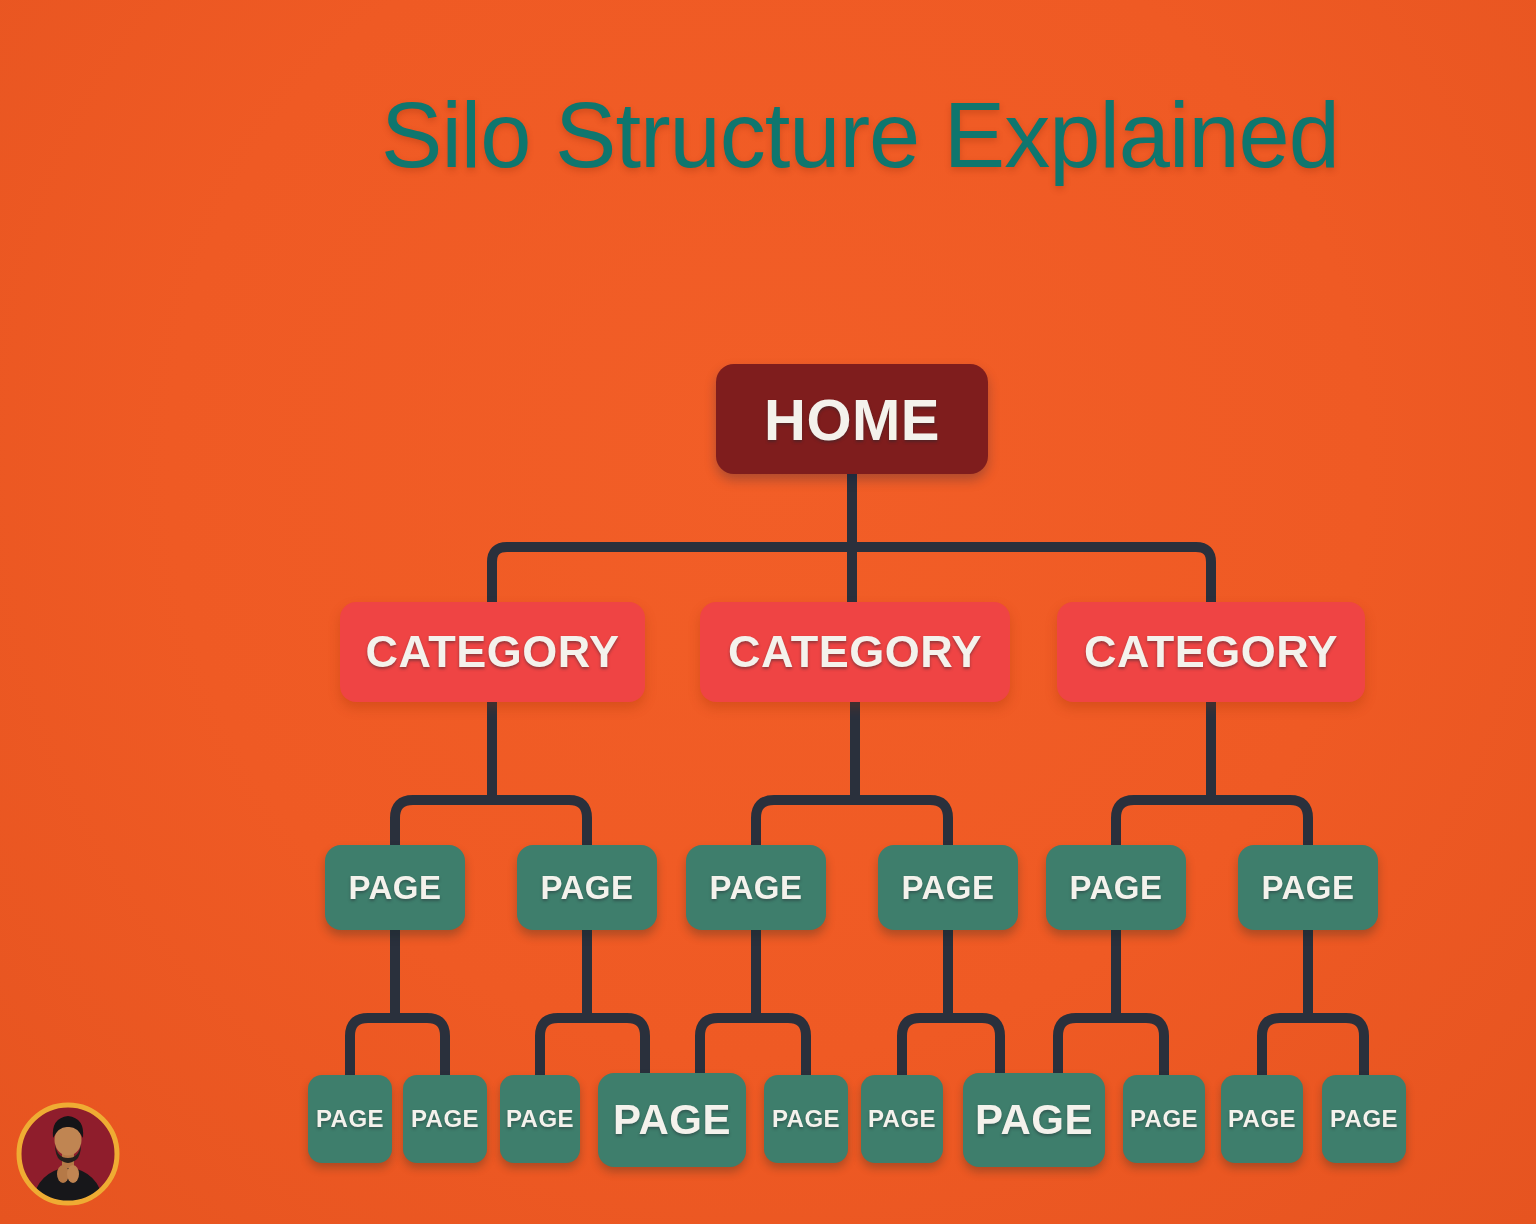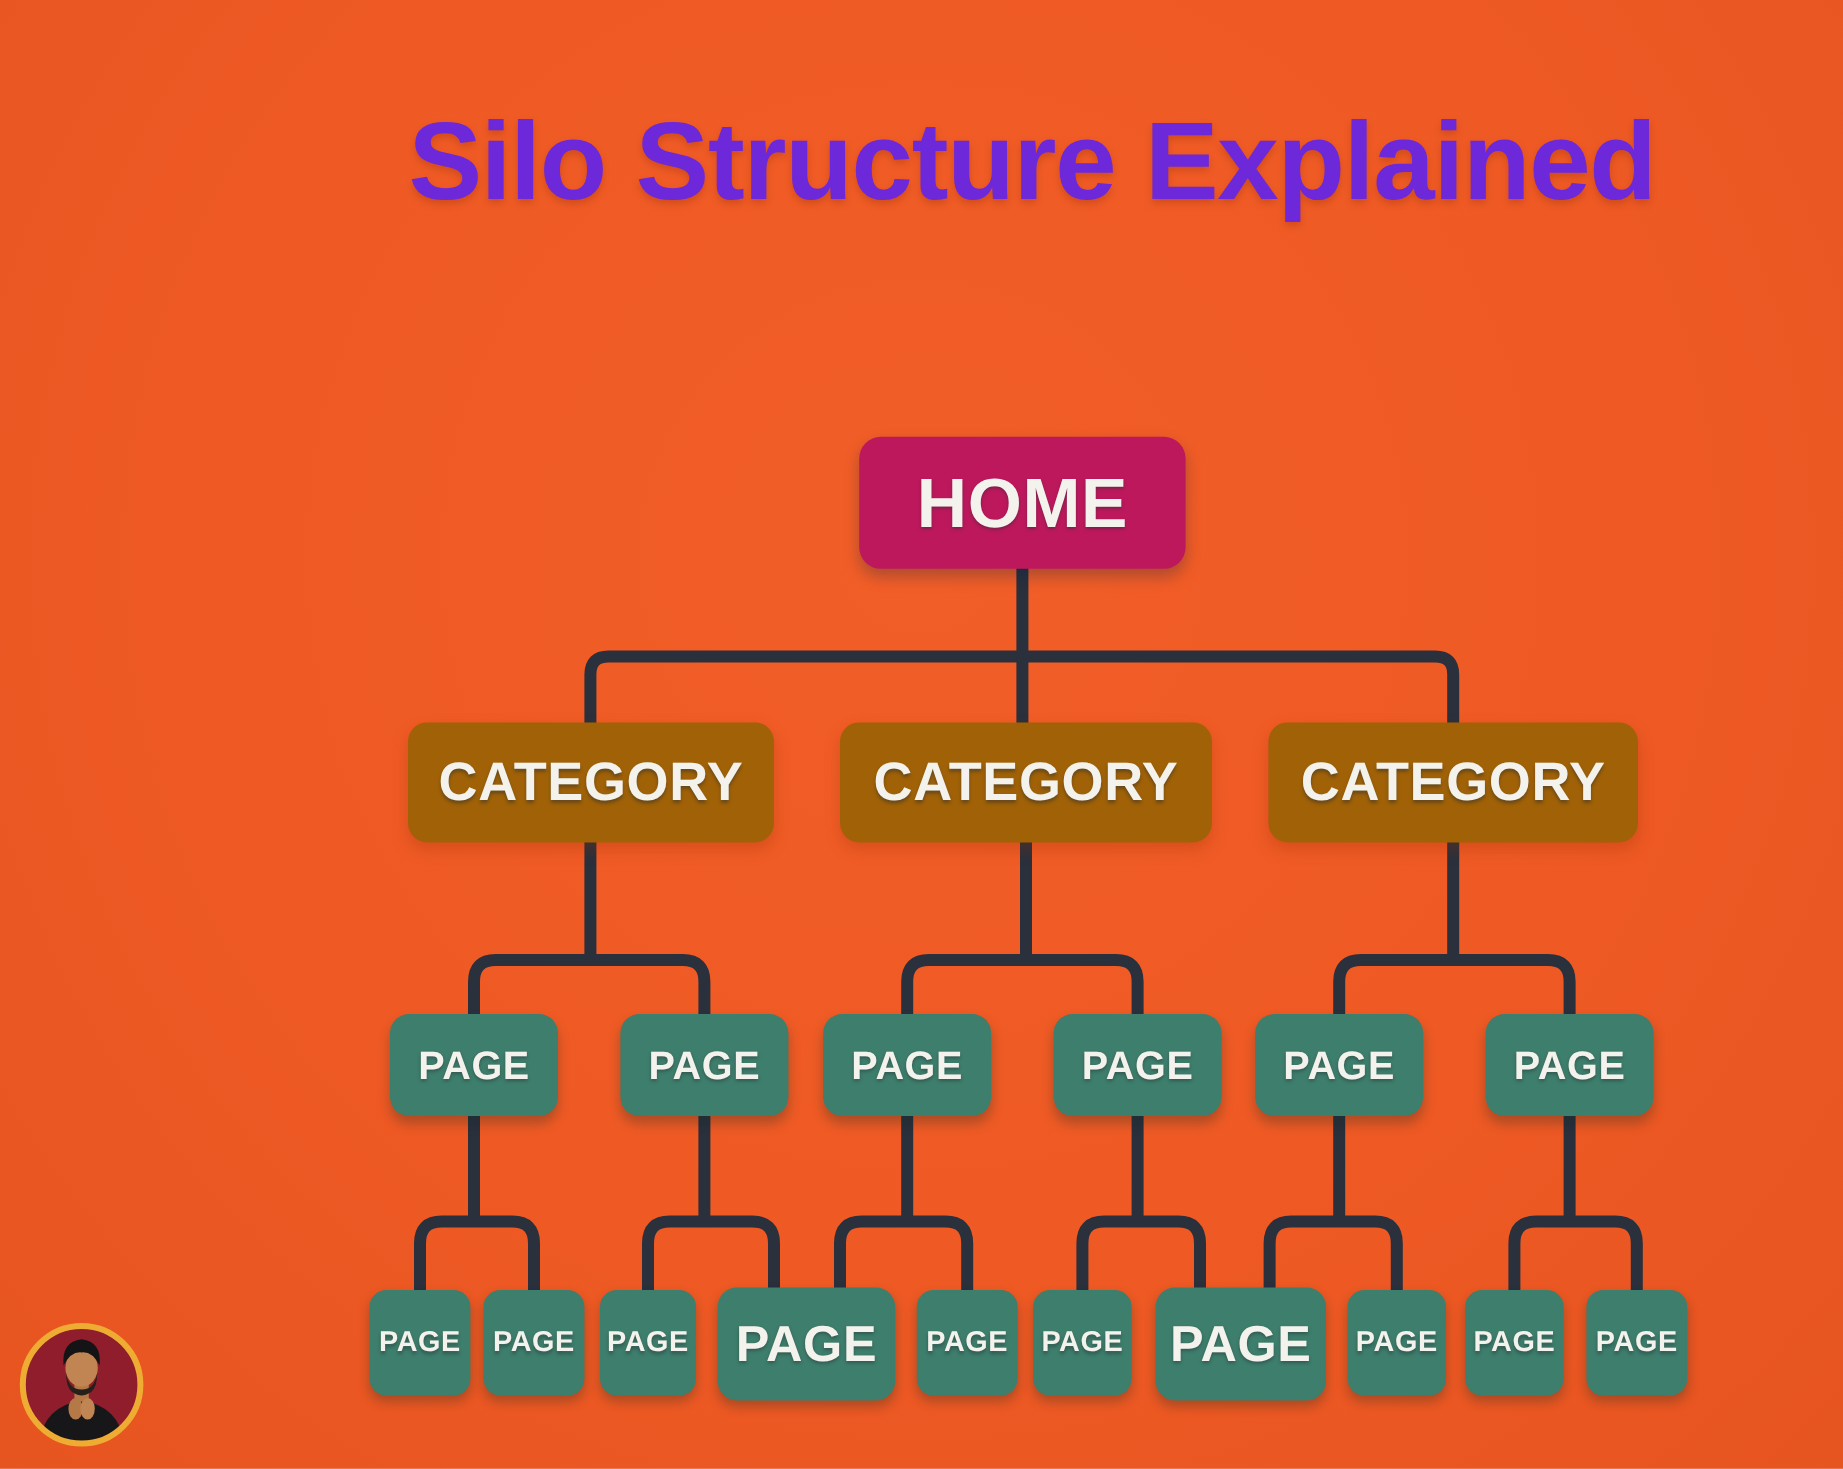--- a/index.html
+++ b/index.html
@@ -5,36 +5,36 @@
   html,body{margin:0;padding:0;}
   body{
     width:1536px;height:1224px;overflow:hidden;position:relative;
     background:radial-gradient(ellipse at 50% 38%, #f25e27 0%, #ef5a24 55%, #e65420 100%);
     font-family:"Liberation Sans", sans-serif;
   }
   .stage{position:absolute;inset:0;}
   svg.connectors{position:absolute;left:0;top:0;}
   .title-wrap{
     position:absolute;left:184px;top:84px;width:1352px;text-align:center;
-    color:#6d28d9;font-weight:700;line-height:1.12;
+    color:#0f766e;font-weight:400;line-height:1.12;
     text-shadow:0 3px 6px rgba(120,30,0,0.25);
   }
   .title-line1{font-size:92px;letter-spacing:-1px;}
   .title-line2{font-size:74px;margin-top:6px;letter-spacing:-1px;}
   .node{
     position:absolute;display:flex;align-items:center;justify-content:center;
     color:#f4f2ec;font-weight:700;letter-spacing:0.5px;
     text-shadow:0 2px 3px rgba(35,42,48,0.45);
   }
   .node-home{
-    background:#be185d;border-radius:18px;font-size:58px;
+    background:#7f1d1d;border-radius:18px;font-size:58px;
     box-shadow:0 6px 12px rgba(0,30,70,0.28);
   }
   .node-category{
-    background:#a16207;border-radius:16px;font-size:45px;
+    background:#ef4444;border-radius:16px;font-size:45px;
     box-shadow:0 6px 12px rgba(150,45,0,0.28);
   }
   .node-page{
     background:#3e7e6c;border-radius:16px;font-size:33px;
     box-shadow:0 6px 10px rgba(15,40,35,0.28);
   }
   .node-subpage{
     background:#3e7e6c;border-radius:14px;font-size:24px;
     box-shadow:0 5px 9px rgba(15,40,35,0.28);
   }

